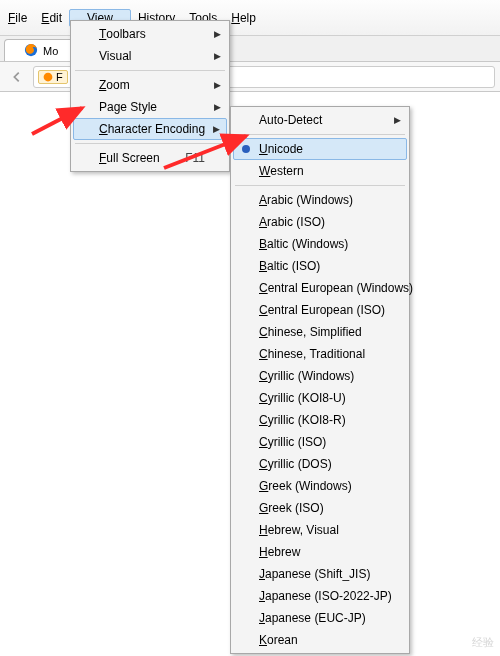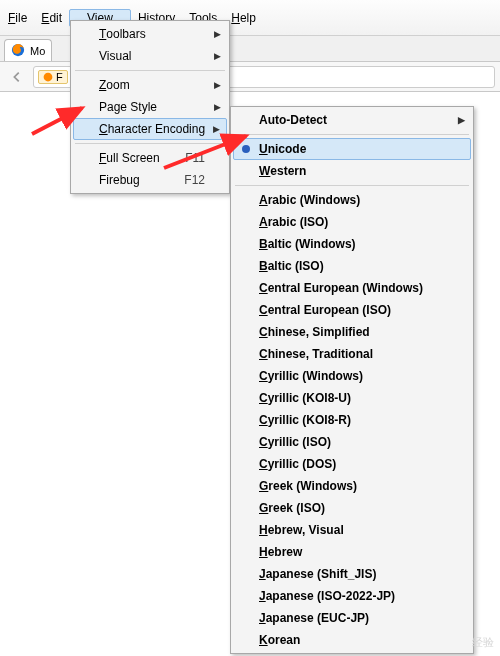--- a/index.html
+++ b/index.html
@@ -43,21 +43,21 @@
   .tab {
     display: flex;
     align-items: center;
     gap: 5px;
     background: #fff;
     border: 1px solid #bbb;
     border-bottom: none;
     border-top-left-radius: 4px;
     border-top-right-radius: 4px;
     height: 22px;
-    padding: 0 6px;
+    padding: 0 19px;
     font-size: 11px;
   }
   .firefox-icon { width: 14px; height: 14px; }
   .navbar {
     background: #f7f7f7;
     border-bottom: 1px solid #c8c8c8;
     height: 30px;
     display: flex;
     align-items: center;
     padding: 0 5px;
@@ -131,21 +131,21 @@
     width: 8px; height: 8px;
     border-radius: 50%;
     background: #2a5fbd;
   }
   .dropdown-menu .sep {
     height: 1px;
     background: #d0d0d0;
     margin: 3px 2px;
   }
   .view-menu { top: 20px; left: 70px; width: 160px; }
-  .encoding-menu { top: 106px; left: 230px; width: 244px; max-height: 548px; font-weight: bold; }
+  .encoding-menu { top: 106px; left: 230px; width: 180px; max-height: 548px; }
   .encoding-menu .row { padding-right: 16px; }
   .encoding-menu .row .arrow { right: 6px; }
   .red-arrow {
     position: absolute;
     pointer-events: none;
   }
   .ul { text-decoration: underline; }
   .watermark {
     position: absolute;
     right: 6px;
@@ -204,24 +204,20 @@
     </div>
   <div class="sep"></div>
   <div class="row"><span class="ul">Z</span>oom<span class="arrow">▶</span></div>
   <div class="row">
       <span>Page Style</span>
       <span class="arrow">▶</span>
     </div>
   <div class="row highlight"><span class="ul">C</span>haracter Encoding<span class="arrow">▶</span></div>
   <div class="sep"></div>
   <div class="row"><span class="ul">F</span>ull Screen<span class="shortcut">F11</span></div>
-  <div class="row">
-      <span>Firebug</span>
-      <span class="shortcut">F12</span>
-    </div>
 </div>
 
 <div class="dropdown-menu encoding-menu">
   <div class="row">
       <span>Auto-Detect</span>
       <span class="arrow">▶</span>
     </div>
   <div class="sep"></div>
   <div class="row highlight"><span class="radio"></span><span class="ul">U</span>nicode</div>
   <div class="row"><span class="ul">W</span>estern</div>

